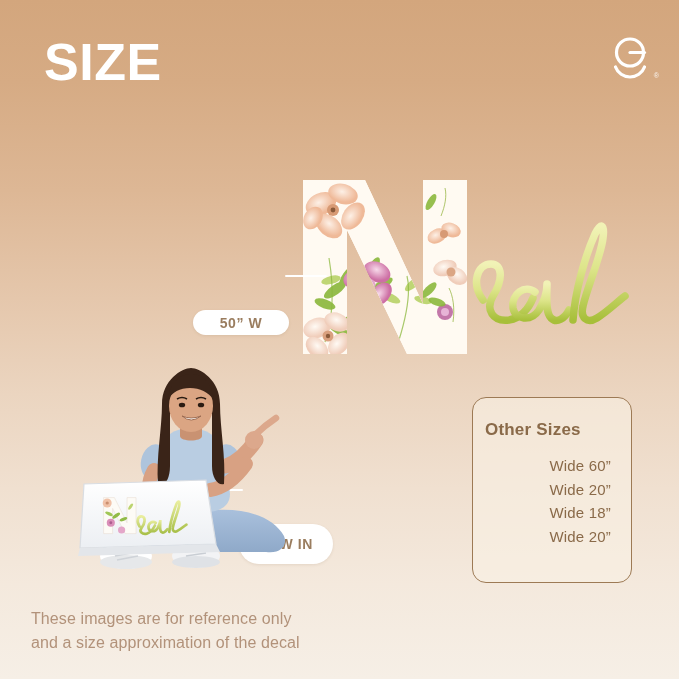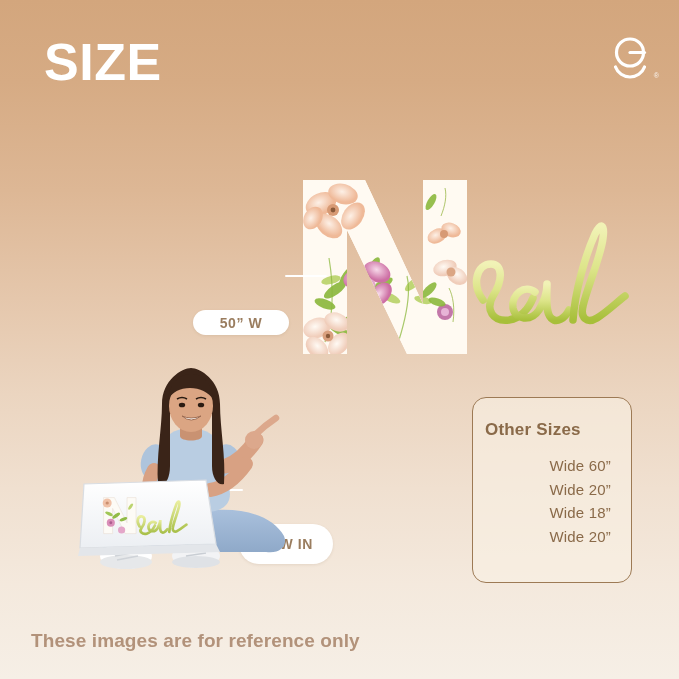--- a/index.html
+++ b/index.html
@@ -114,22 +114,22 @@
     line-height:1.57;
     letter-spacing:.2px;
     white-space:nowrap;
   }
 
   
   #footnote {
     position:absolute;
     left:31px; bottom:24px;
     color:#b2927a;
-    font-weight:bold;
-    font-size:19px;
+    font-weight:normal;
+    font-size:16px;
     line-height:1.5;
     letter-spacing:.1px;
   }
   #footnote span { display:block; white-space:pre; }
 
   
   #photo {
     position:absolute;
     left:78px; top:366px;
     width:232px; height:232px;
@@ -395,15 +395,16 @@
   <div id="sizes-box">
     <div id="sizes-title">Other Sizes</div>
     <div class="size-line">Wide 60”</div>
     <div class="size-line">Wide 20”</div>
     <div class="size-line">Wide 18”</div>
     <div class="size-line">Wide 20”</div>
   </div>
 
   <div id="footnote">
     <span>These images are for reference only</span>
+    <span>and a size approximation of the decal</span>
   </div>
 
 </div>
 
 </body></html>

